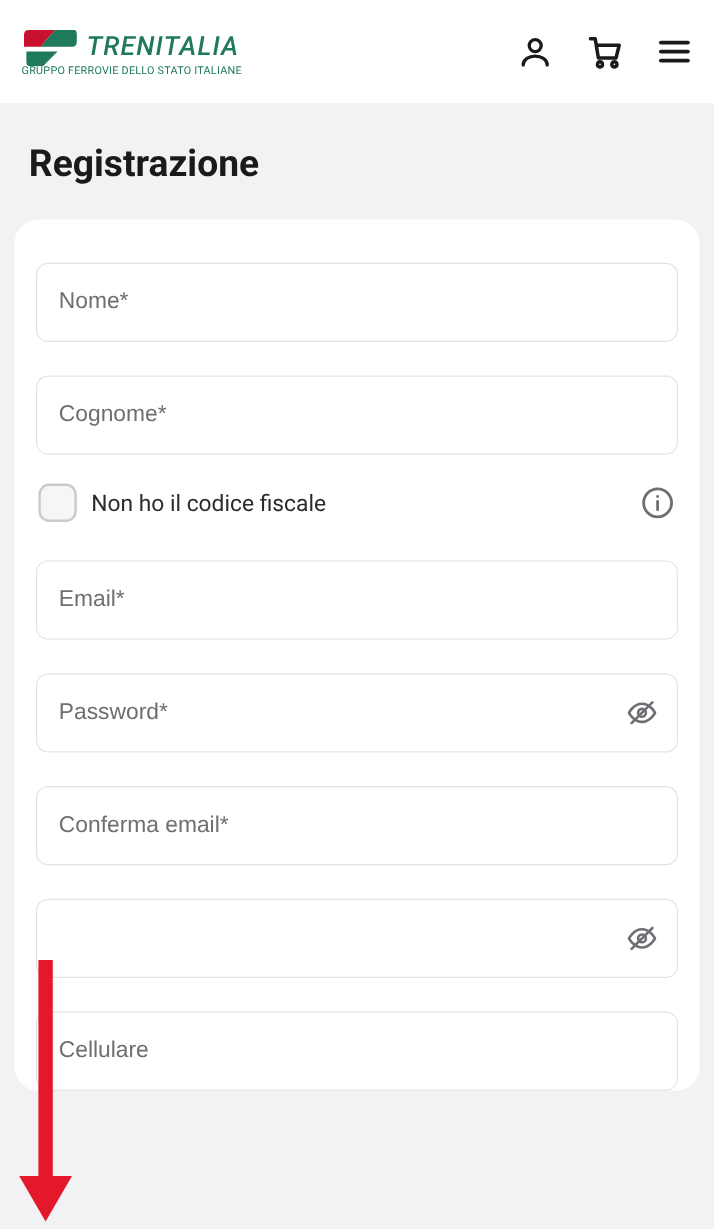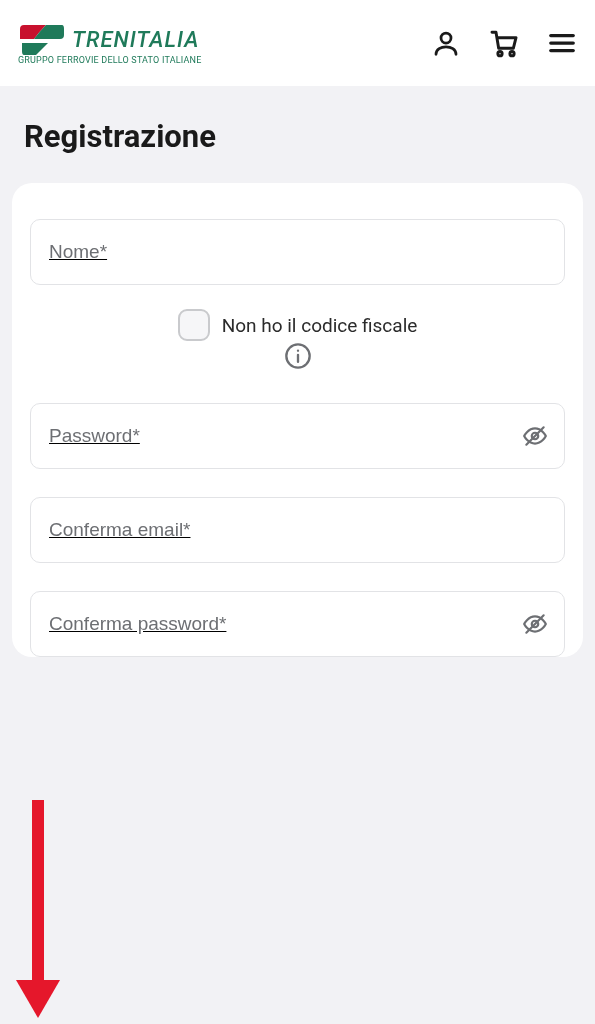--- a/index.html
+++ b/index.html
@@ -11,26 +11,26 @@
   .logo-text { font-size: 22px; font-weight: 500; letter-spacing: 1px; color: #1f7a5a; font-style: italic; }
   .logo-sub { font-size: 9px; font-weight: 400; color: #1f7a5a; letter-spacing: 0.2px; margin-top: -2px; }
   .header-actions { display: flex; align-items: center; gap: 24px; }
   .icon-btn { width: 34px; height: 34px; display: flex; align-items: center; justify-content: center; cursor: pointer; }
 
   .page { padding: 18px 0 0; }
   .page-title { font-size: 31px; font-weight: 700; color: #1a1a1a; margin: 14px 0 28px 24px; }
 
   .card { background: #fff; border-radius: 20px; padding: 36px 18px 0; margin: 0 12px; }
 
-  .field { position: relative; width: 100%; height: 66px; border: 1px solid #e2e3e6; border-radius: 10px; margin-bottom: 28px; display: flex; align-items: center; padding: 0 18px; background: #fff; text-decoration: underline; }
+  .field { position: relative; width: 100%; height: 66px; border: 1px solid #e2e3e6; border-radius: 10px; margin-bottom: 28px; display: flex; align-items: center; padding: 0 18px; background: #fff; }
   .field-input { border: none; outline: none; width: 100%; font-size: 19px; color: #333; background: transparent; }
   .field-input::placeholder { color: #6d6f73; }
   .field .eye { position: absolute; right: 14px; top: 50%; transform: translateY(-50%); width: 30px; height: 30px; display:flex; align-items:center; justify-content:center; cursor:pointer; }
 
-  .check-row { display: flex; align-items: center; justify-content: space-between; margin: -4px 2px 32px 2px; flex-direction: column; }
+  .check-row { display: flex; align-items: center; justify-content: space-between; margin: -4px 2px 32px 2px; }
   .check-left { display: flex; align-items: center; gap: 12px; }
   .checkbox { width: 32px; height: 32px; border: 2px solid #c9cacd; border-radius: 9px; background: #f6f6f8; cursor: pointer; }
   .check-label { font-size: 19px; color: #2b2b2b; }
   .info-btn { width: 30px; height: 30px; display:flex; align-items:center; justify-content:center; cursor:pointer; }
 
   .arrow { position: absolute; left: 8px; top: 800px; width: 60px; height: 220px; pointer-events: none; }
 </style>
 </head>
 <body>
 
@@ -74,63 +74,71 @@
 
 <div class="page">
   <h1 class="page-title">Registrazione</h1>
 
   <div class="card">
 
     <div class="field">
       <input class="field-input" placeholder="Nome*" style="">
     </div>
 
+    <div class="field">
+      <input class="field-input" placeholder="Cognome*" style="">
+    </div>
 
 
     <div class="check-row">
       <div class="check-left">
         <span class="checkbox"></span>
         <span class="check-label">Non ho il codice fiscale</span>
       </div>
       <span class="info-btn">
         <svg width="28" height="28" viewBox="0 0 24 24" fill="none" stroke="#6d6f73" stroke-width="2" stroke-linecap="round">
           <circle cx="12" cy="12" r="10"></circle>
           <line x1="12" y1="11" x2="12" y2="17"></line>
           <circle cx="12" cy="7.5" r="1" fill="#6d6f73" stroke="none"></circle>
         </svg>
       </span>
     </div>
 
+    <div class="field">
+      <input class="field-input" placeholder="Email*" style="">
+    </div>
 
     <div class="field">
       <input type="password" class="field-input" placeholder="Password*" style="">
       <span class="eye">
         <svg width="26" height="26" viewBox="0 0 24 24" fill="none" stroke="#6d6f73" stroke-width="2" stroke-linecap="round" stroke-linejoin="round">
           <path d="M2 12s3.5-7 10-7 10 7 10 7-3.5 7-10 7S2 12 2 12z"></path>
           <circle cx="12" cy="12" r="3"></circle>
           <line x1="4" y1="20" x2="20" y2="4"></line>
         </svg>
       </span>
     </div>
 
     <div class="field">
       <input class="field-input" placeholder="Conferma email*" style="">
     </div>
 
     <div class="field">
-      <input type="password" class="field-input" placeholder="Conferma password*" style="">
       <span class="eye">
         <svg width="26" height="26" viewBox="0 0 24 24" fill="none" stroke="#6d6f73" stroke-width="2" stroke-linecap="round" stroke-linejoin="round">
           <path d="M2 12s3.5-7 10-7 10 7 10 7-3.5 7-10 7S2 12 2 12z"></path>
           <circle cx="12" cy="12" r="3"></circle>
           <line x1="4" y1="20" x2="20" y2="4"></line>
         </svg>
       </span>
     </div>
 
+    <div class="field">
+      <input class="field-input" placeholder="Cellulare" style="">
+    </div>
 
   </div>
 </div>
 
 <svg class="arrow" viewBox="0 0 60 220">
   <line x1="30" y1="0" x2="30" y2="188" stroke="#e5172b" stroke-width="12" stroke-linecap="round"></line>
   <polygon points="30,218 8,180 52,180" fill="#e5172b"></polygon>
 </svg>
 
 </body></html>

